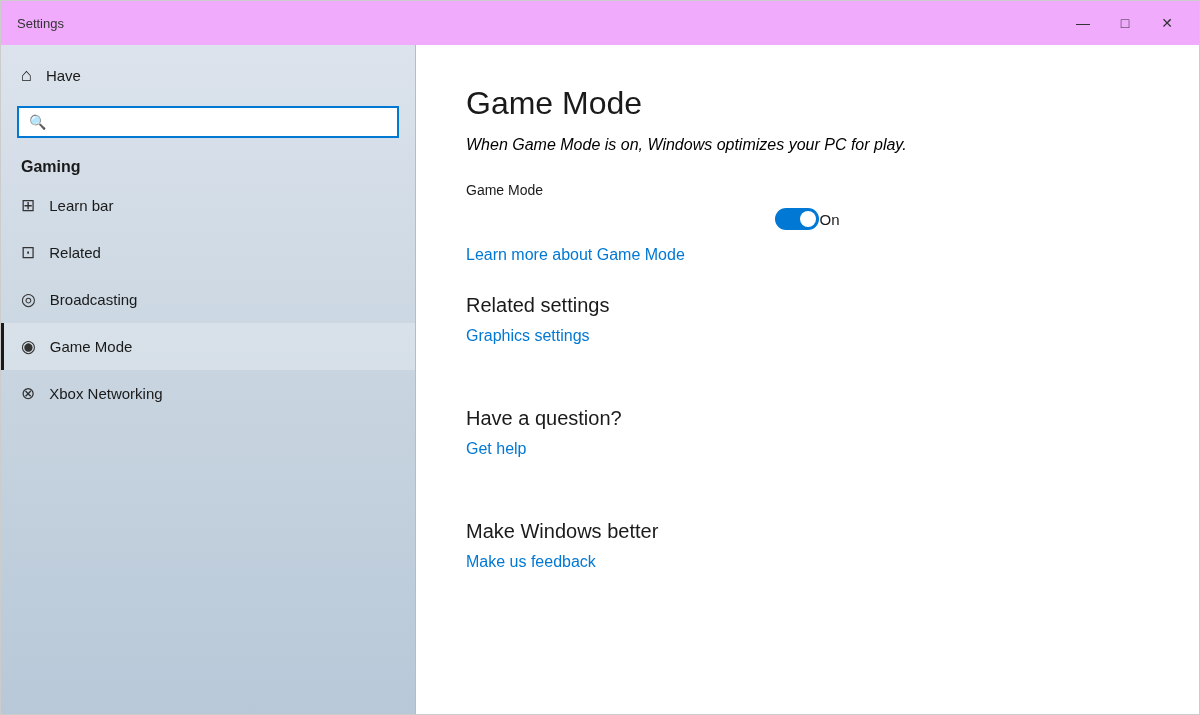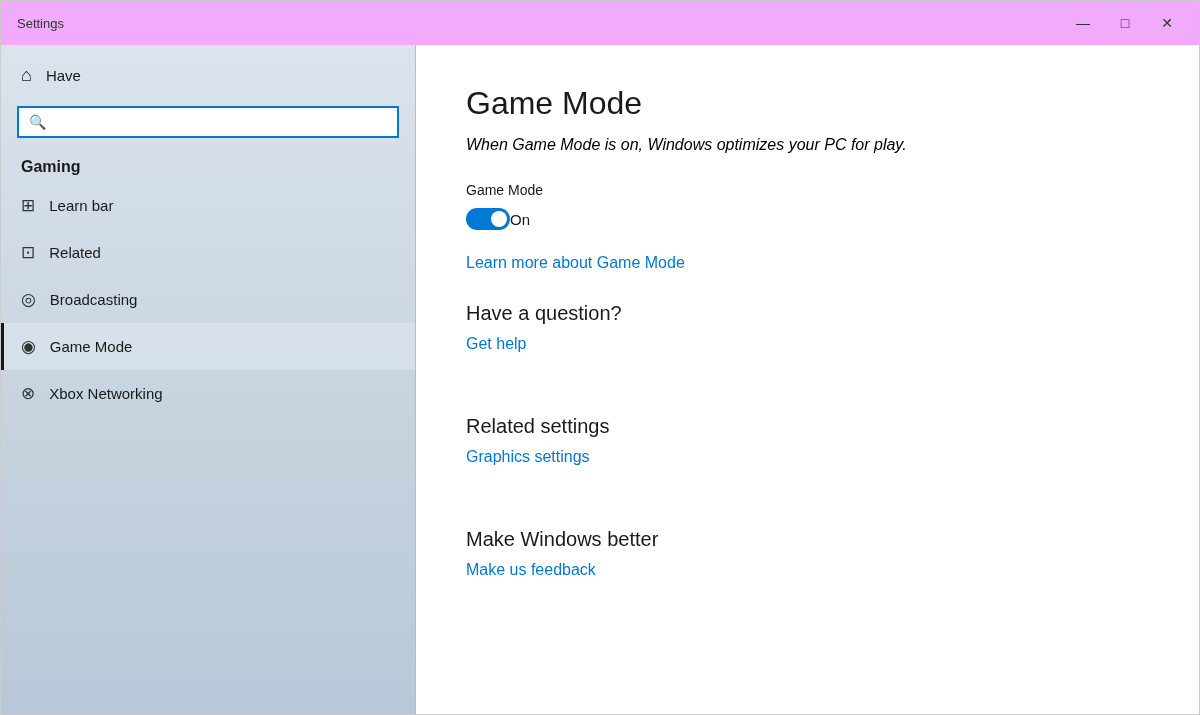--- a/index.html
+++ b/index.html
@@ -170,21 +170,22 @@
 
     .setting-label {
       font-size: 14px;
       color: #1a1a1a;
       margin-bottom: 10px;
     }
 
     .toggle-row {
       display: flex;
       align-items: center;
-      margin-bottom: 24px;
+      margin-bottom: 16px;
+      justify-content: center;
     }
 
     .toggle-switch {
       width: 44px;
       height: 22px;
       background: #0078d4;
       border-radius: 11px;
       position: relative;
       cursor: pointer;
       flex-shrink: 0;
@@ -291,27 +292,27 @@
       <div class="toggle-row">
         <div class="toggle-switch">
           <div class="toggle-knob"></div>
         </div>
         <span class="toggle-label">On</span>
       </div>
 
       <a class="link-blue">Learn more about Game Mode</a>
 
       <div class="section-block">
+        <h2 class="section-heading">Related settings</h2>
+        <a class="link-blue">Graphics settings</a>
+      </div>
+
+      <div class="section-block">
         <h2 class="section-heading">Have a question?</h2>
         <a class="link-blue">Get help</a>
-      </div>
-
-      <div class="section-block">
-        <h2 class="section-heading">Related settings</h2>
-        <a class="link-blue">Graphics settings</a>
       </div>
 
       <div class="section-block">
         <h2 class="section-heading">Make Windows better</h2>
         <a class="link-blue">Make us feedback</a>
       </div>
 
     </div>
   </div>
 </div>

